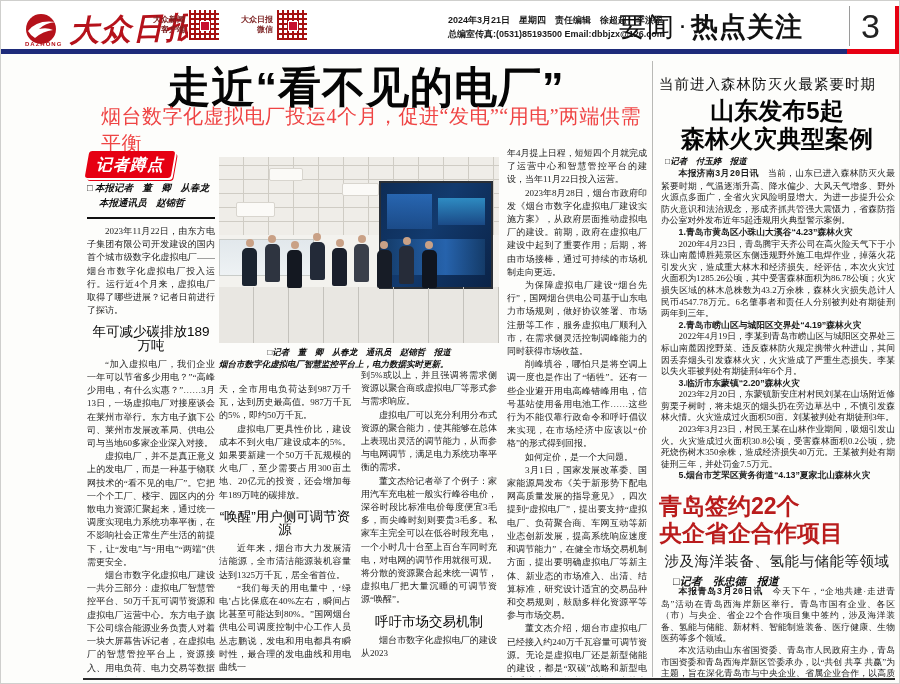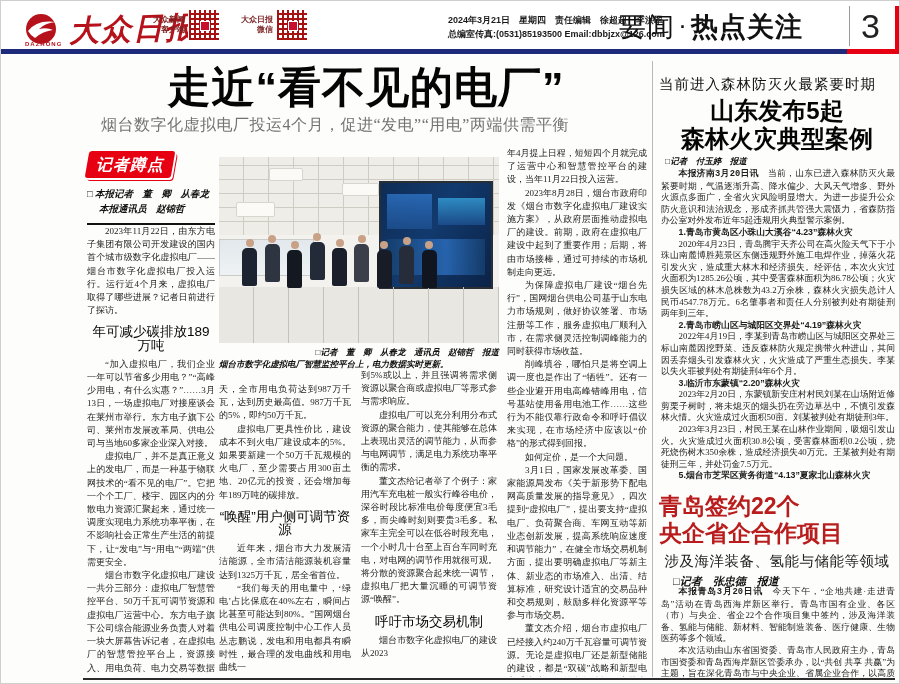--- a/index.html
+++ b/index.html
@@ -39,29 +39,29 @@
             font-family:"Liberation Sans",sans-serif; font-size:34px; font-weight:300;
             color:#222; line-height:40px; }
   .bar-navy { position:absolute; left:0; top:48px; width:846px; height:5px; background:#1e2b7a; }
   .bar-red  { position:absolute; left:846px; top:48px; width:54px; height:5px; background:#e60012; }
   .edge-red { position:absolute; left:894px; top:5px; width:5px; height:43px; background:#e60012; }
 
   
   .m-headline { position:absolute; left:82px; top:58px; width:566px; text-align:center;
                 font-family:"Liberation Sans","DejaVu Sans",sans-serif; font-weight:900;
                 font-size:43px; letter-spacing:1px; color:#050505; }
-  .m-subtitle { position:absolute; left:100px; top:114px; width:540px; font-size:16px;
-                color:#737373; letter-spacing:.5px; }
+  .m-subtitle { position:absolute; left:100px; top:102px; width:540px; font-size:20px;
+                color:#ef4444; letter-spacing:.5px; }
   .badge { position:absolute; left:86px; top:150px; width:86px; height:27px;
            background:#e60012; transform:skewX(-10deg); border-radius:3px;
            box-shadow:2px 2px 0 #fff, 3px 3px 0 #e60012; }
   .badge span { display:block; transform:skewX(10deg); color:#fff; font-style:italic;
                 font-weight:900; font-family:"Liberation Sans",sans-serif; font-size:16px;
                 line-height:27px; text-align:center; letter-spacing:1px; }
-  .byline { position:absolute; left:86px; top:186px; width:128px; font-size:9.5px;
+  .byline { position:absolute; left:86px; top:180px; width:128px; font-size:9.5px;
             line-height:15px; color:#111; font-weight:bold; font-style:italic;
             border-bottom:2.5px solid #111; padding-bottom:6px; }
   .col { position:absolute; font-size:9px; line-height:13.2px; color:#1c1c1c;
          overflow:hidden; text-align:justify; }
   .col1 { left:86px;  top:224px; width:128px; height:452px; }
   .col2 { left:218px; top:382px; width:132px; height:294px; }
   .col3 { left:360px; top:368px; width:136px; height:308px; }
   .col4 { left:506px; top:146px; width:140px; height:530px; }
   .t-p { text-indent:2em; }
   .t-cont { text-indent:0; }
@@ -92,21 +92,21 @@
   .ph-screen .chart3 { position:absolute; left:6%; top:54%; width:88%; height:34%;
                        background:linear-gradient(90deg,#16406f,#2c6fbf 60%,#16406f); opacity:.8; }
   .ph-floor { position:absolute; left:0; top:70%; width:100%; height:30%;
               background:linear-gradient(#dedcd7,#cfcdc8);
               background-image:repeating-linear-gradient(90deg,transparent 0 34px,#c4c2bc 34px 35px); }
   .person { position:absolute; width:17px; }
   .person .head { width:8px; height:8px; border-radius:50%; background:#c9a186; margin:0 auto; }
   .person .body { width:15px; height:38px; border-radius:5px 5px 2px 2px; margin:1px auto 0; }
 
   
-  .cap-credit { position:absolute; left:218px; top:346px; width:280px; text-align:right;
+  .cap-credit { position:absolute; left:218px; top:346px; width:280px; text-align:center;
                 font-size:8.5px; font-weight:bold; font-style:italic; color:#111; }
   .cap-text { position:absolute; left:218px; top:358px; width:280px; font-size:8.5px;
               font-weight:bold; font-style:italic; color:#111; }
 
   
   .v-divider { position:absolute; left:651px; top:60px; width:1px; height:616px; background:#b9b9b6; }
   .bottom-rule { position:absolute; left:82px; top:677px; width:812px; height:2px; background:#2b2b2b; }
   .sb { font-family:"Liberation Serif",serif; }
   .a1-kicker { position:absolute; left:658px; top:74px; width:236px; text-align:left;
                font-size:14.5px; color:#111; letter-spacing:1px; }

